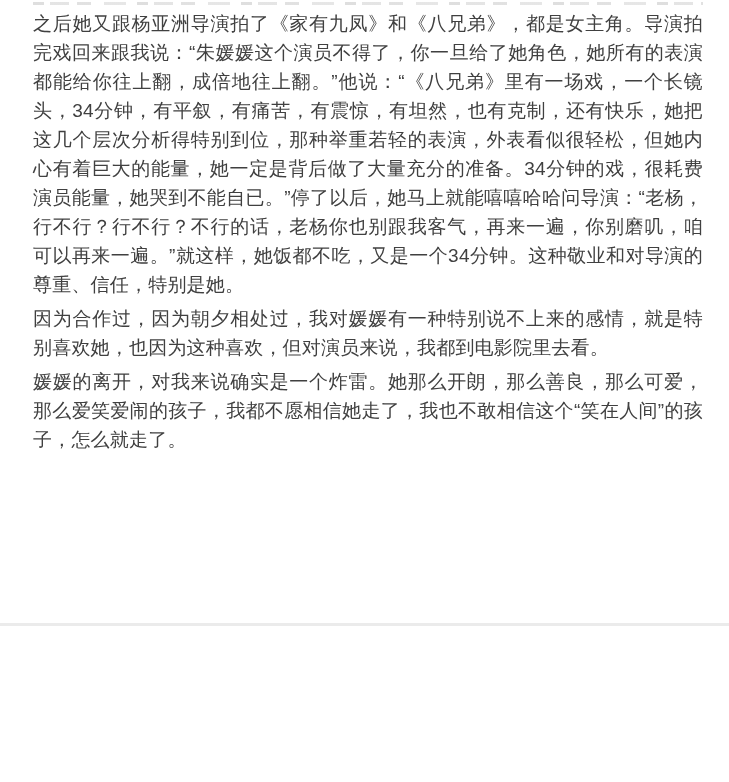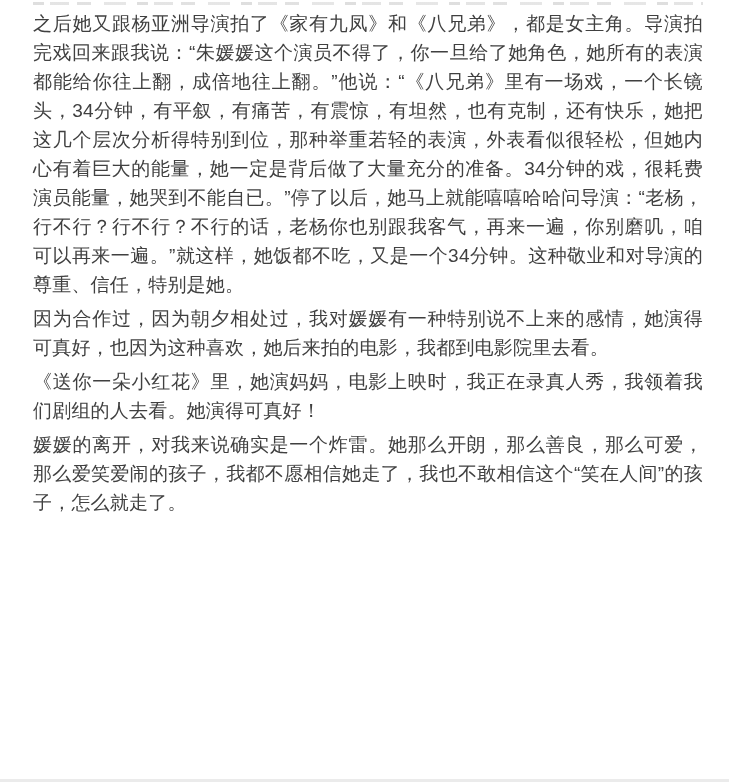--- a/index.html
+++ b/index.html
@@ -8,21 +8,21 @@
     width: 729px;
     height: 782px;
     background: #ffffff;
     overflow: hidden;
     font-family: "Liberation Sans", sans-serif;
   }
 
   .page {
     position: relative;
     width: 729px;
-    height: 782px;
+    height: 626px;
     background: #ffffff;
     overflow: hidden;
   }
 
   
   .clipped-line {
     height: 3px;
     margin: 2px 26px 4px 33px;
     background: repeating-linear-gradient(
       90deg,
@@ -59,21 +59,20 @@
 </head>
 <body>
 
 <div class="page">
 
   <div class="clipped-line"></div>
 
   <div class="content">
 
     <p class="para">之后她又跟杨亚洲导演拍了《家有九凤》和《八兄弟》，都是女主角。导演拍完戏回来跟我说：“朱媛媛这个演员不得了，你一旦给了她角色，她所有的表演都能给你往上翻，成倍地往上翻。”他说：“《八兄弟》里有一场戏，一个长镜头，34分钟，有平叙，有痛苦，有震惊，有坦然，也有克制，还有快乐，她把这几个层次分析得特别到位，那种举重若轻的表演，外表看似很轻松，但她内心有着巨大的能量，她一定是背后做了大量充分的准备。34分钟的戏，很耗费演员能量，她哭到不能自已。”停了以后，她马上就能嘻嘻哈哈问导演：“老杨，行不行？行不行？不行的话，老杨你也别跟我客气，再来一遍，你别磨叽，咱可以再来一遍。”就这样，她饭都不吃，又是一个34分钟。这种敬业和对导演的尊重、信任，特别是她。</p>
-    <p class="para">因为合作过，因为朝夕相处过，我对媛媛有一种特别说不上来的感情，她演得可真好，也因为这种喜欢，她后来拍的电影，我都到电影院里去看。</p>
-    <p class="para">《送你一朵小红花》里，她演妈妈，电影上映时，我正在录真人秀，我领着我们剧组的人去看。她演得可真好！</p>
+    <p class="para">因为合作过，因为朝夕相处过，我对媛媛有一种特别说不上来的感情，就是特别喜欢她，也因为这种喜欢，但对演员来说，我都到电影院里去看。</p>
     <p class="para">媛媛的离开，对我来说确实是一个炸雷。她那么开朗，那么善良，那么可爱，那么爱笑爱闹的孩子，我都不愿相信她走了，我也不敢相信这个“笑在人间”的孩子，怎么就走了。</p>
 
   </div>
 
   <div class="bottom-divider"></div>
 
 </div>
 
 </body></html>

